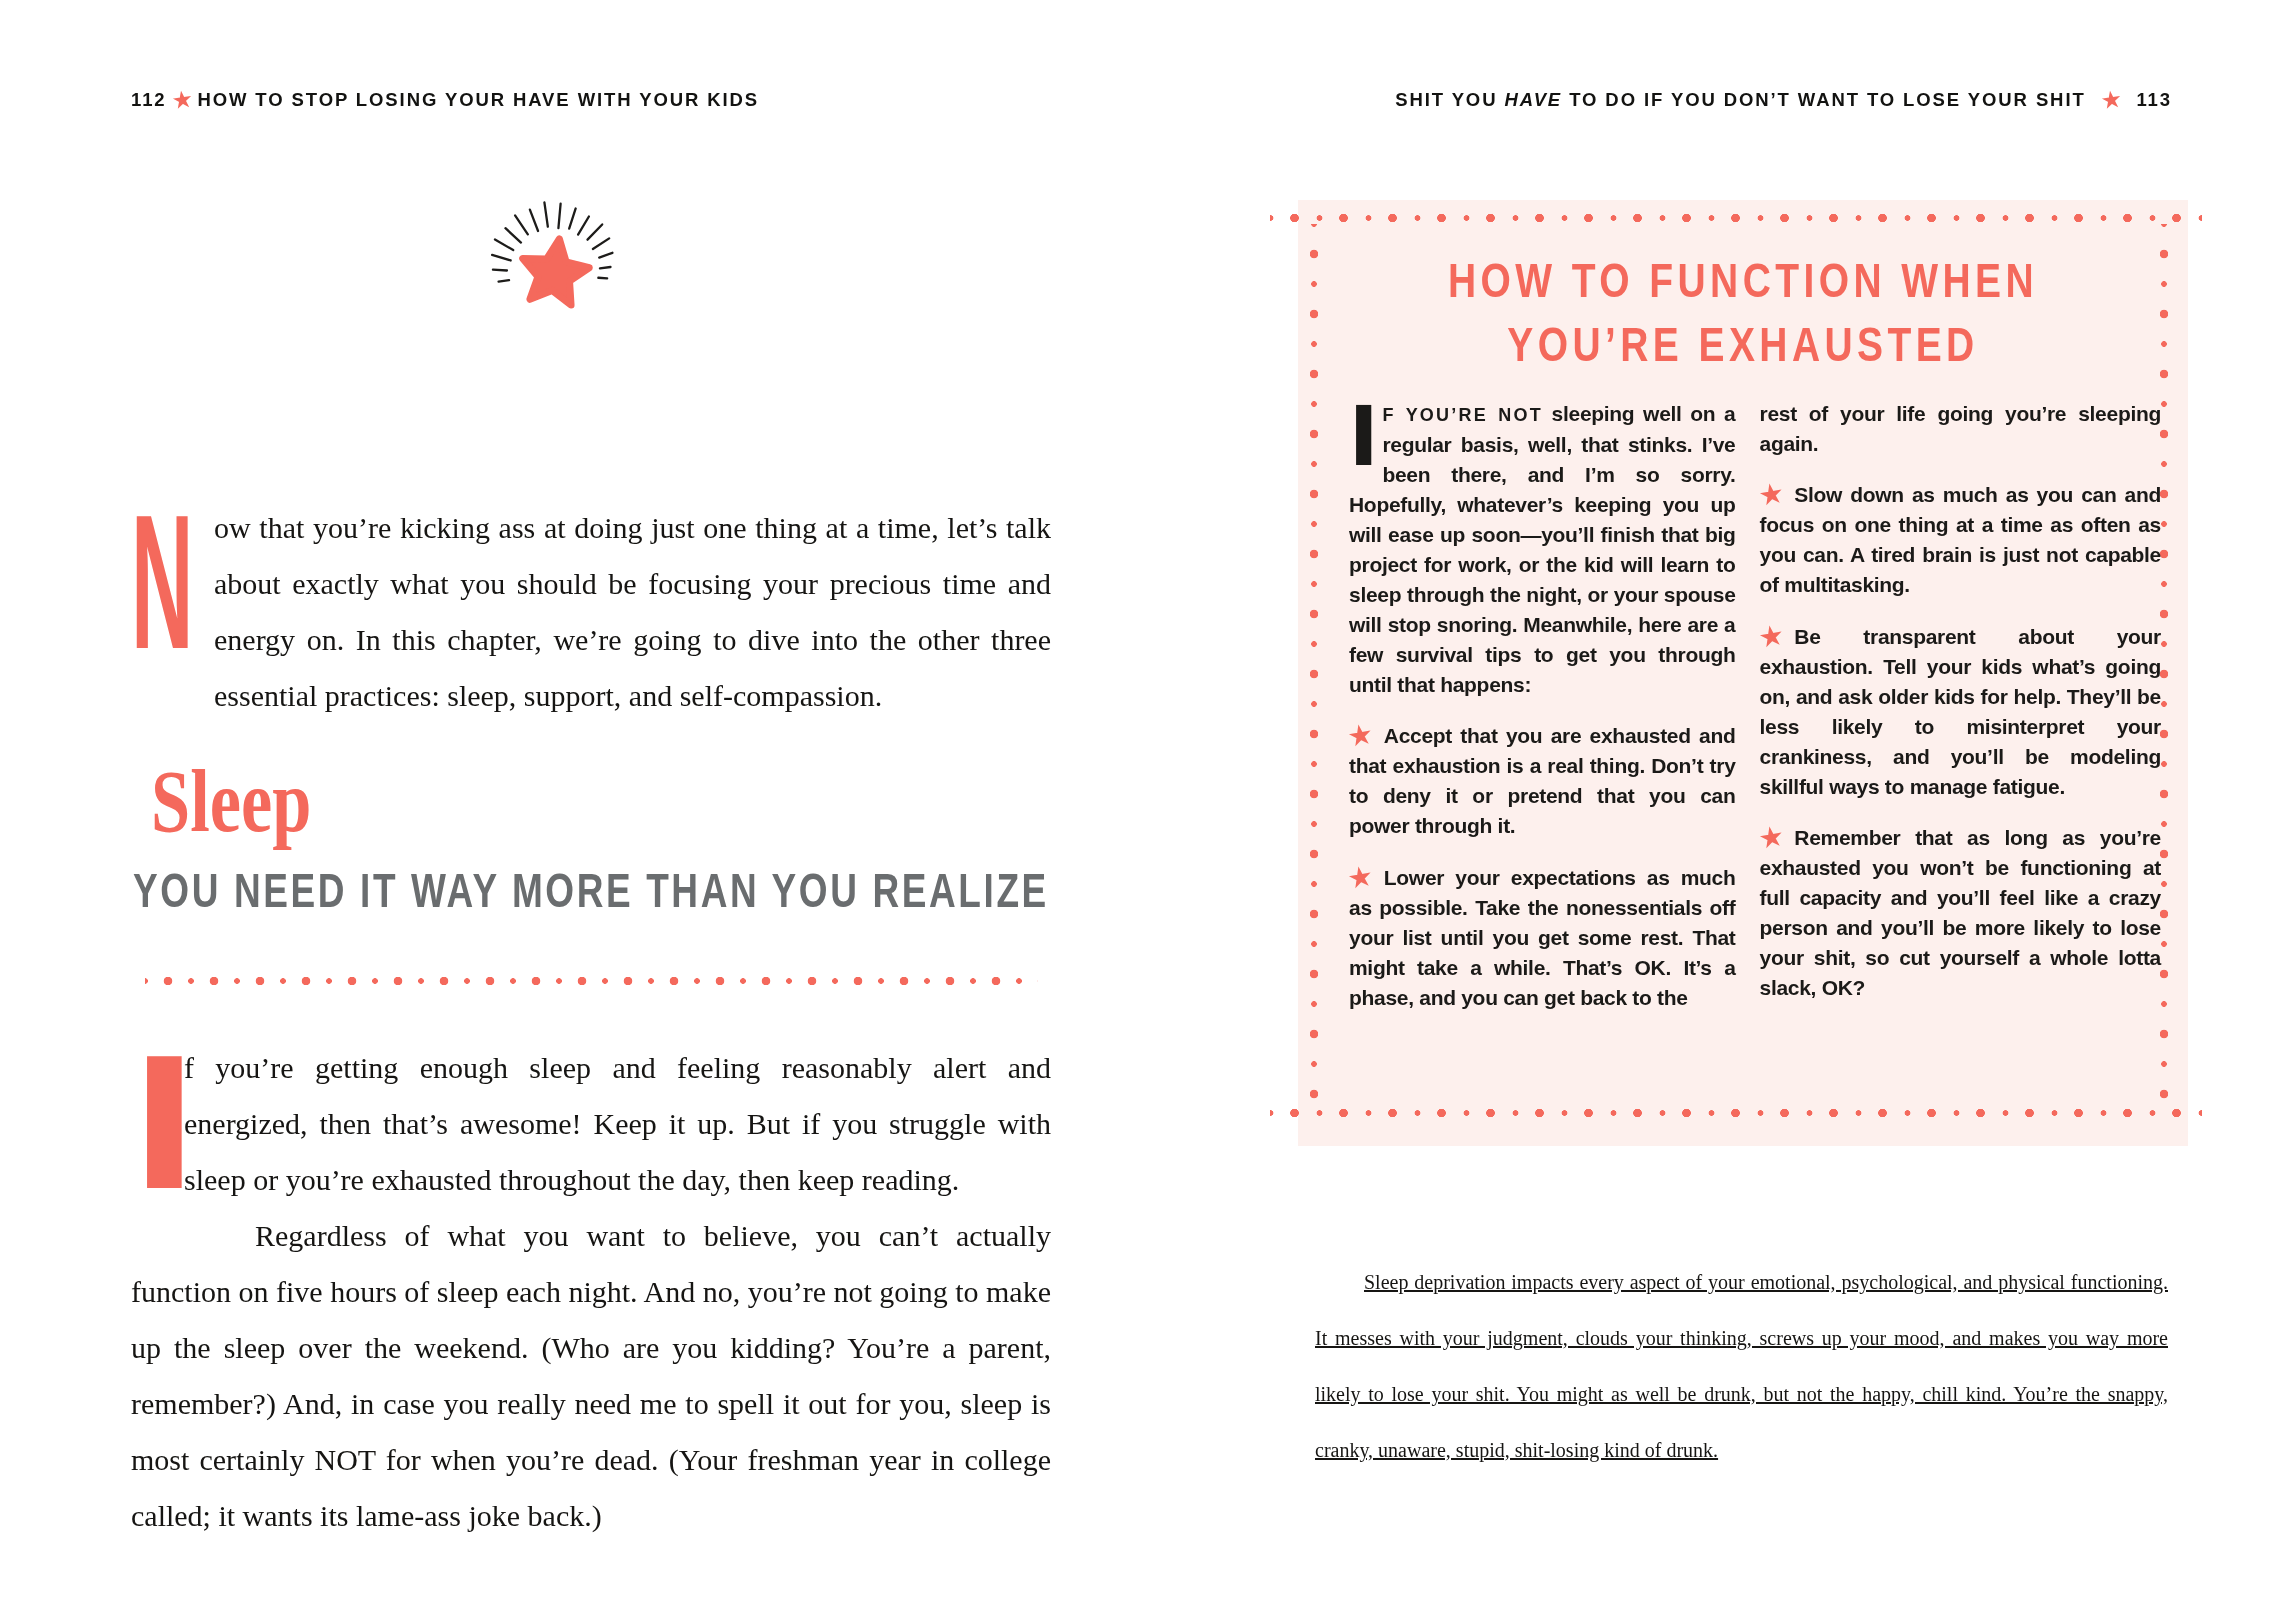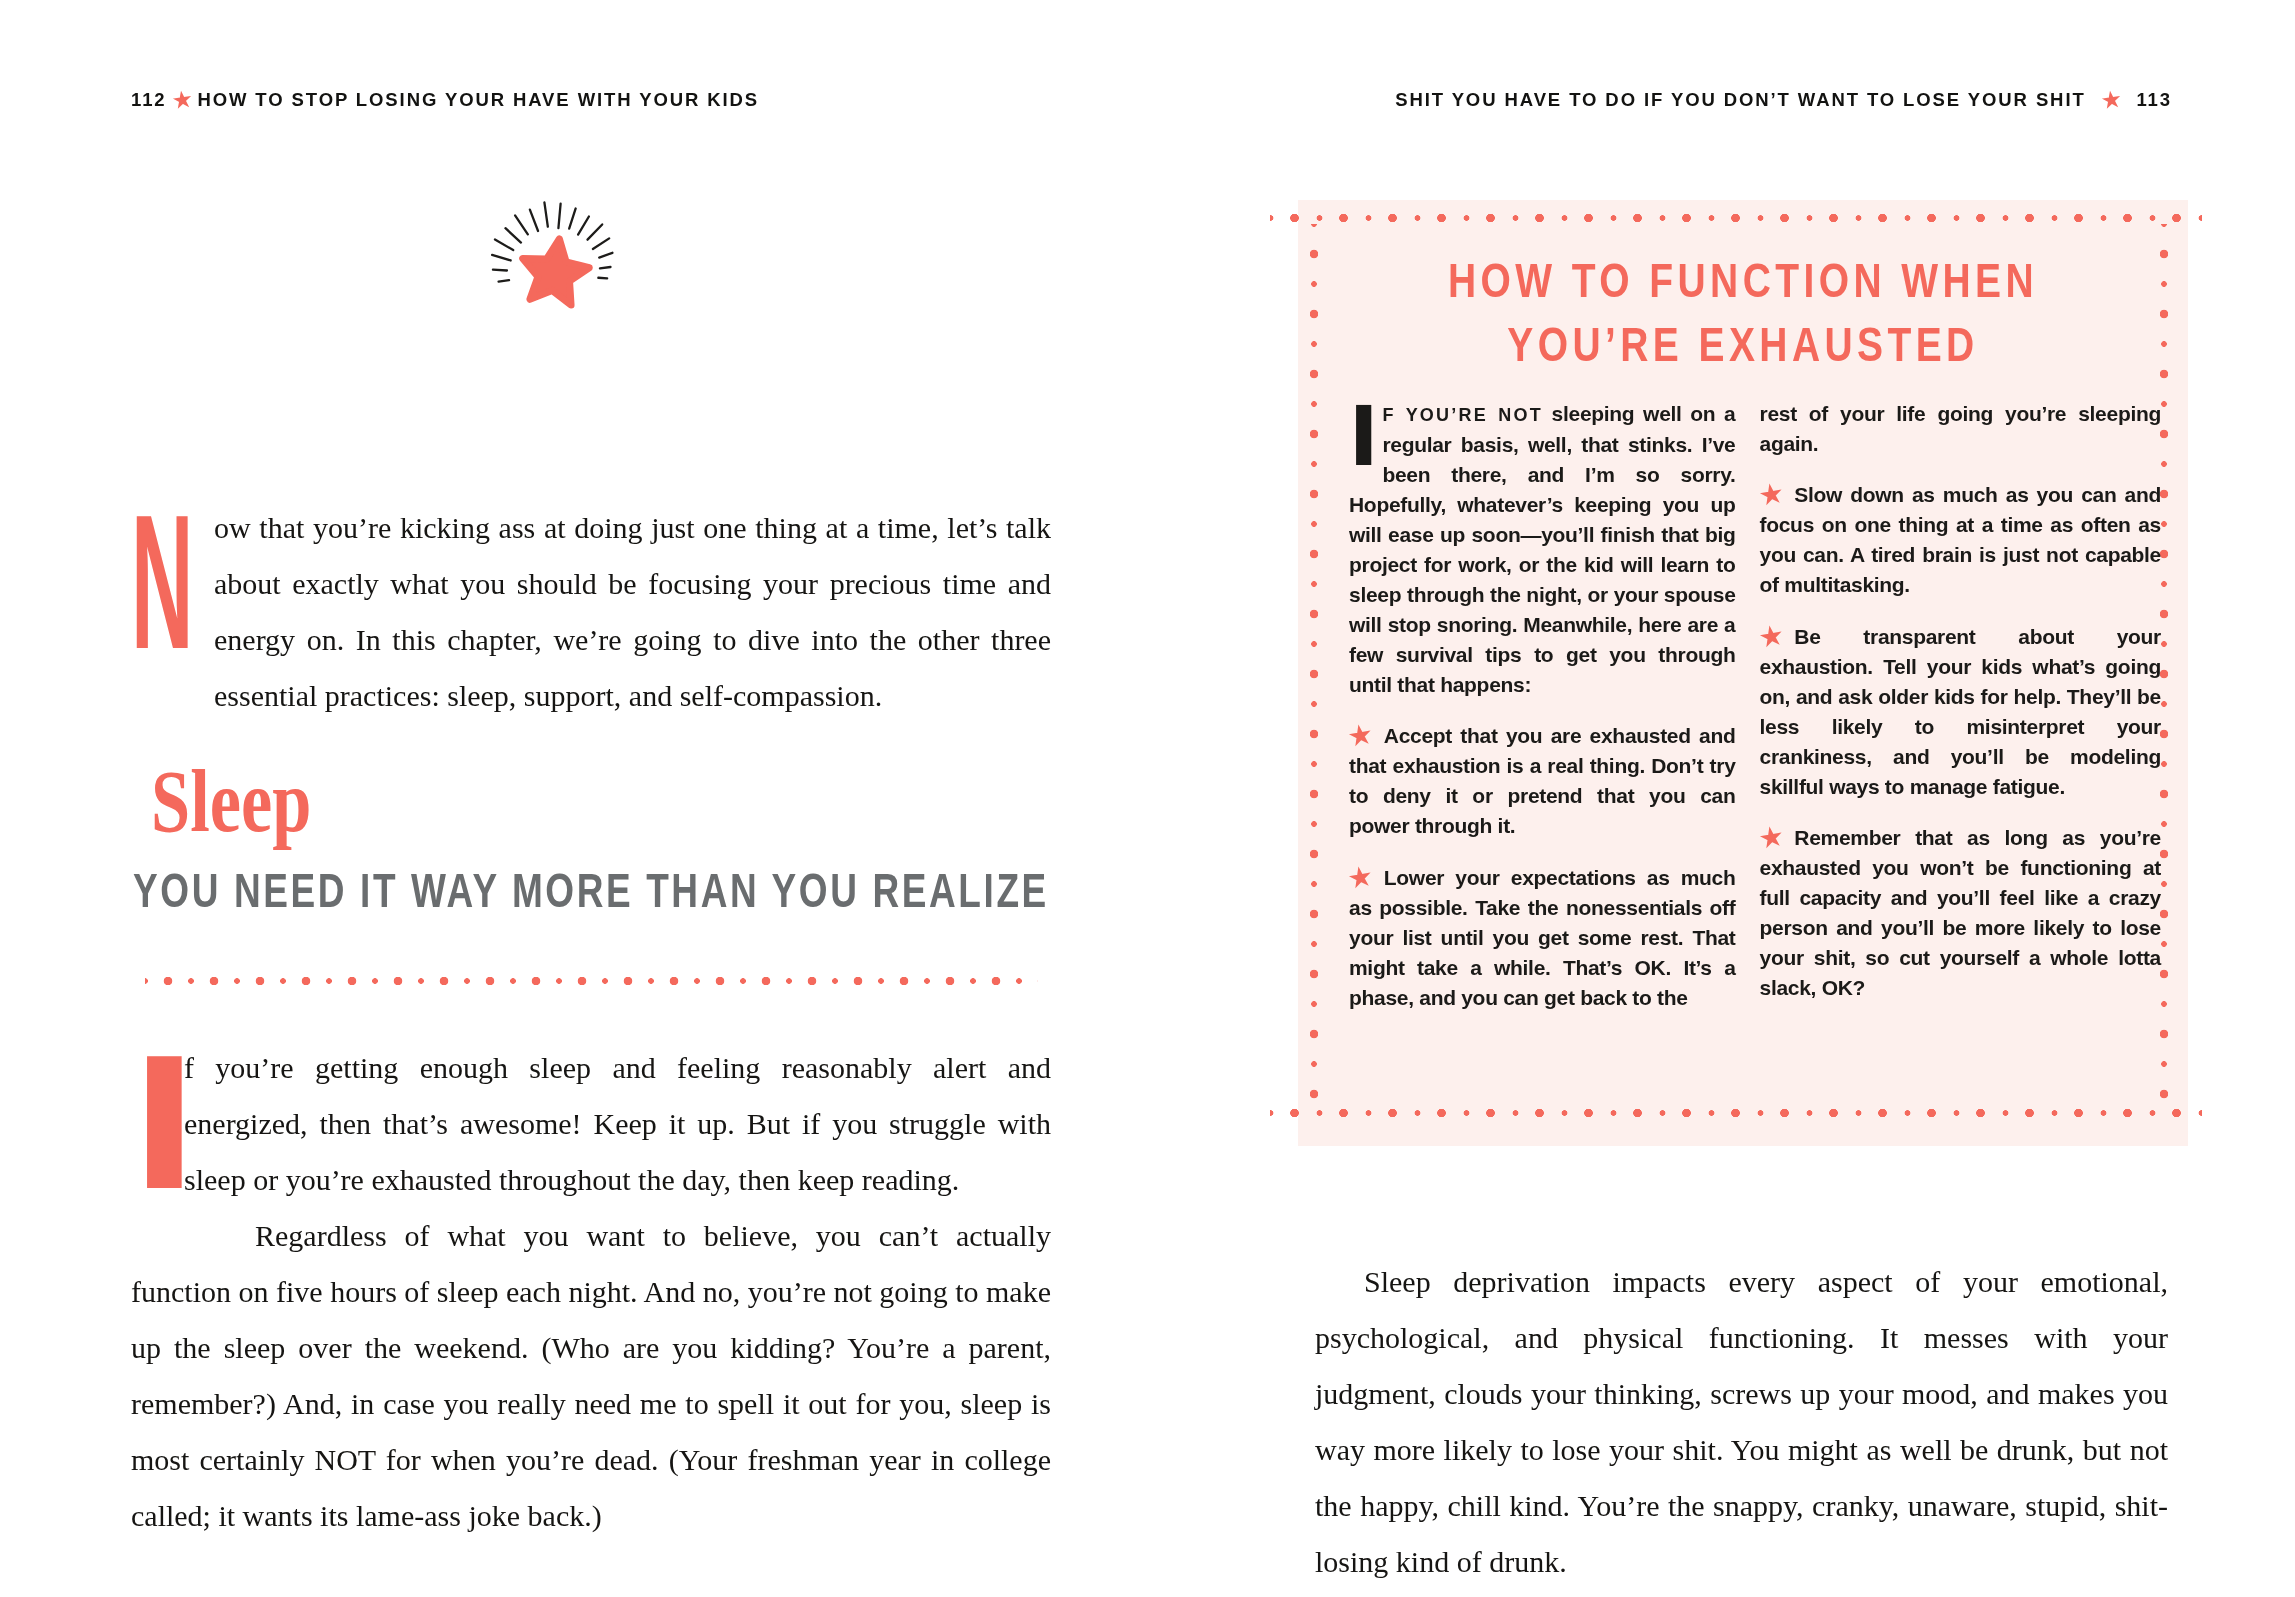--- a/index.html
+++ b/index.html
@@ -21,21 +21,21 @@
     font-family:"Liberation Sans", sans-serif;font-weight:bold;
     font-size:18.5px;letter-spacing:1.9px;color:#131311;
     display:flex;align-items:center;
   }
   .runhead .star{
     color:var(--coral);font-size:21px;letter-spacing:0;
     display:inline-block;transform:rotate(-8deg);
   }
   .runhead-left{left:131px;top:88px;gap:6px;}
   .runhead-right{left:1245px;top:88px;width:927px;justify-content:flex-end;gap:16px;}
-  .runhead .it{}
+  .runhead .it{font-style:italic;}
 
   
   .starburst{left:491px;top:196px;}
 
   
   .serif-block{
     font-size:30px;line-height:56px;text-align:justify;color:#161513;
   }
   .para1{left:131px;top:500px;width:920px;}
   .para23{left:131px;top:1040px;width:920px;}
@@ -133,22 +133,23 @@
   .bold-lead{font-size:18px;letter-spacing:2.2px;}
   .star-bullet{
     color:var(--coral);font-size:25px;letter-spacing:0;
     display:inline-block;transform:rotate(-10deg);
     margin-right:12.4px;position:relative;top:0.9px;
   }
 
   
   .para-right{
     left:1315px;top:1254px;width:853px;
-    font-size:30px;line-height:56px;text-align:justify;color:#161513;
+    font-size:20px;line-height:56px;text-align:justify;color:#161513;
     text-indent:49px;
+    text-decoration:underline;
   }
 
   svg .ray{stroke:#1d1c1a;stroke-width:2.6;stroke-linecap:round;fill:none;}
 </style>
 </head>
 <body>
 
 <div class="abs runhead runhead-left">
   <span>112</span>
   <span class="star">★</span>

